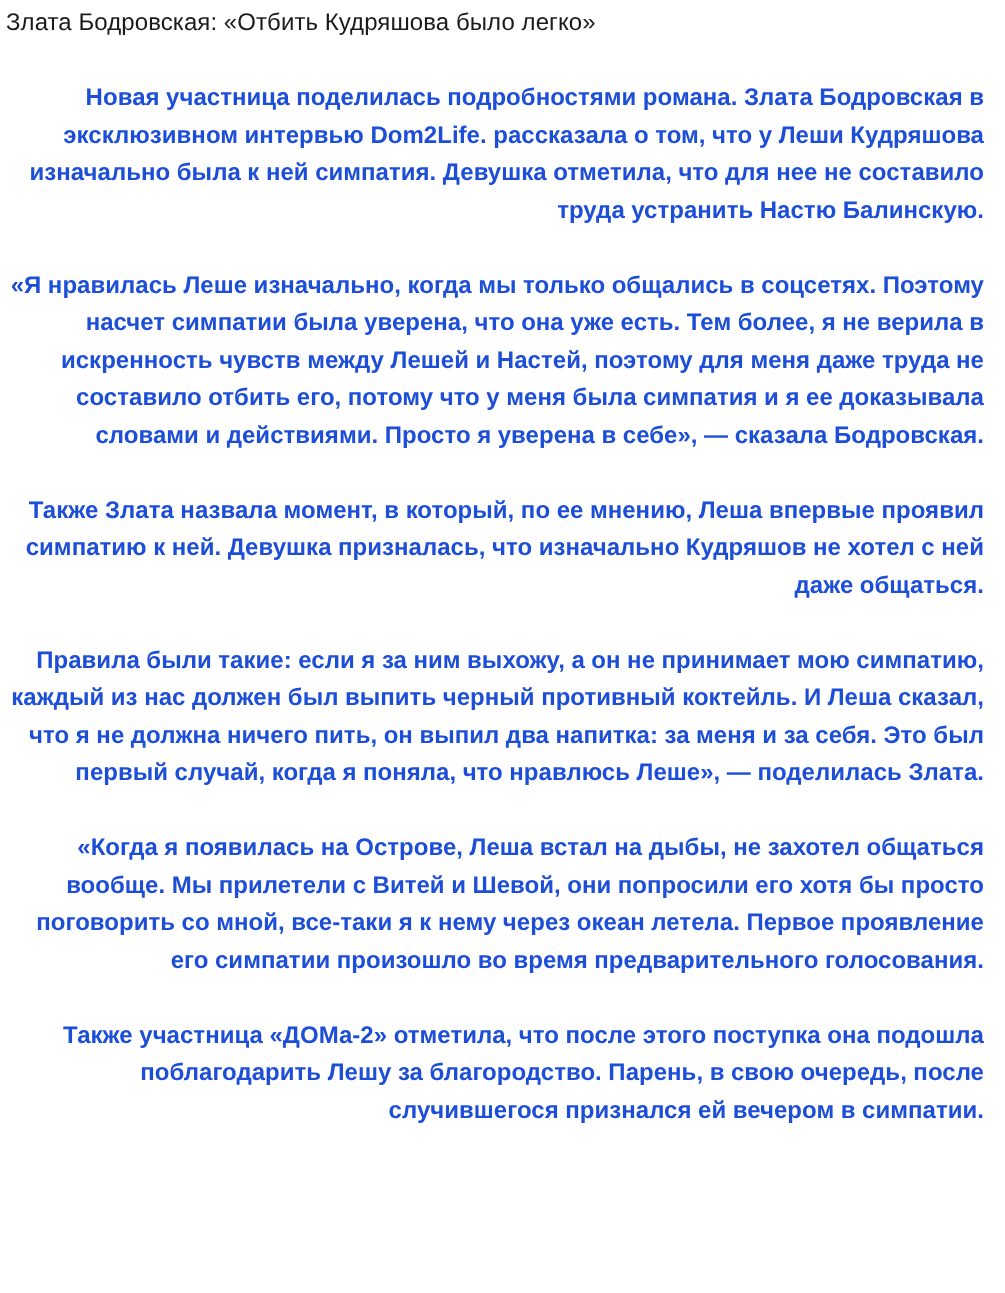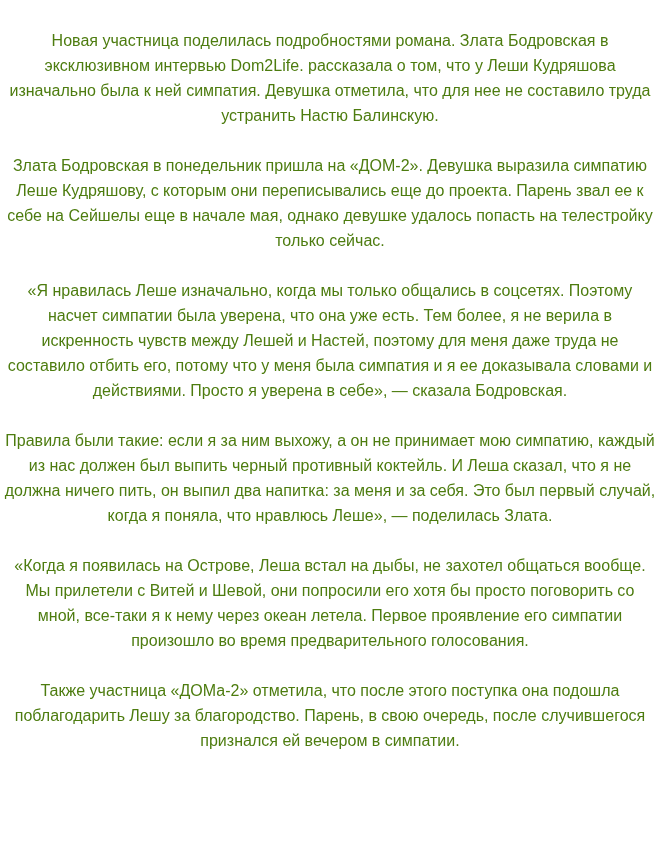--- a/index.html
+++ b/index.html
@@ -29,39 +29,40 @@
     margin: 0;
     letter-spacing: 0.05px;
     white-space: nowrap;
   }
   .article-body {
     margin-top: 25px;
   }
   .paragraph {
     font-size: 16px;
     line-height: 25px;
-    font-weight: 400;
-    color: #4d7c0f;
+    font-weight: 700;
+    color: #1d4ed8;
     margin: 0 0 25px 0;
     letter-spacing: 0.02px;
-    text-align: center;
+    text-align: right;
     word-spacing: -0.1px;
   }
   .paragraph:last-child {
     margin-bottom: 0;
   }
 </style>
 </head>
 <body>
 
 <div class="article">
 
+  <h1 class="article-heading">Злата Бодровская: «Отбить Кудряшова было легко»</h1>
 
   <div class="article-body">
     <p class="paragraph">Новая участница поделилась подробностями романа. Злата Бодровская в эксклюзивном интервью Dom2Life. рассказала о том, что у Леши Кудряшова изначально была к ней симпатия. Девушка отметила, что для нее не составило труда устранить Настю Балинскую.</p>
-    <p class="paragraph">Злата Бодровская в понедельник пришла на «ДОМ-2». Девушка выразила симпатию Леше Кудряшову, с которым они переписывались еще до проекта. Парень звал ее к себе на Сейшелы еще в начале мая, однако девушке удалось попасть на телестройку только сейчас.</p>
     <p class="paragraph">«Я нравилась Леше изначально, когда мы только общались в соцсетях. Поэтому насчет симпатии была уверена, что она уже есть. Тем более, я не верила в искренность чувств между Лешей и Настей, поэтому для меня даже труда не составило отбить его, потому что у меня была симпатия и я ее доказывала словами и действиями. Просто я уверена в себе», — сказала Бодровская.</p>
+    <p class="paragraph">Также Злата назвала момент, в который, по ее мнению, Леша впервые проявил симпатию к ней. Девушка призналась, что изначально Кудряшов не хотел с ней даже общаться.</p>
     <p class="paragraph">Правила были такие: если я за ним выхожу, а он не принимает мою симпатию, каждый из нас должен был выпить черный противный коктейль. И Леша сказал, что я не должна ничего пить, он выпил два напитка: за меня и за себя. Это был первый случай, когда я поняла, что нравлюсь Леше», — поделилась Злата.</p>
     <p class="paragraph">«Когда я появилась на Острове, Леша встал на дыбы, не захотел общаться вообще. Мы прилетели с Витей и Шевой, они попросили его хотя бы просто поговорить со мной, все-таки я к нему через океан летела. Первое проявление его симпатии произошло во время предварительного голосования.</p>
     <p class="paragraph">Также участница «ДОМа-2» отметила, что после этого поступка она подошла поблагодарить Лешу за благородство. Парень, в свою очередь, после случившегося признался ей вечером в симпатии.</p>
   </div>
 
 </div>
 
 </body></html>

